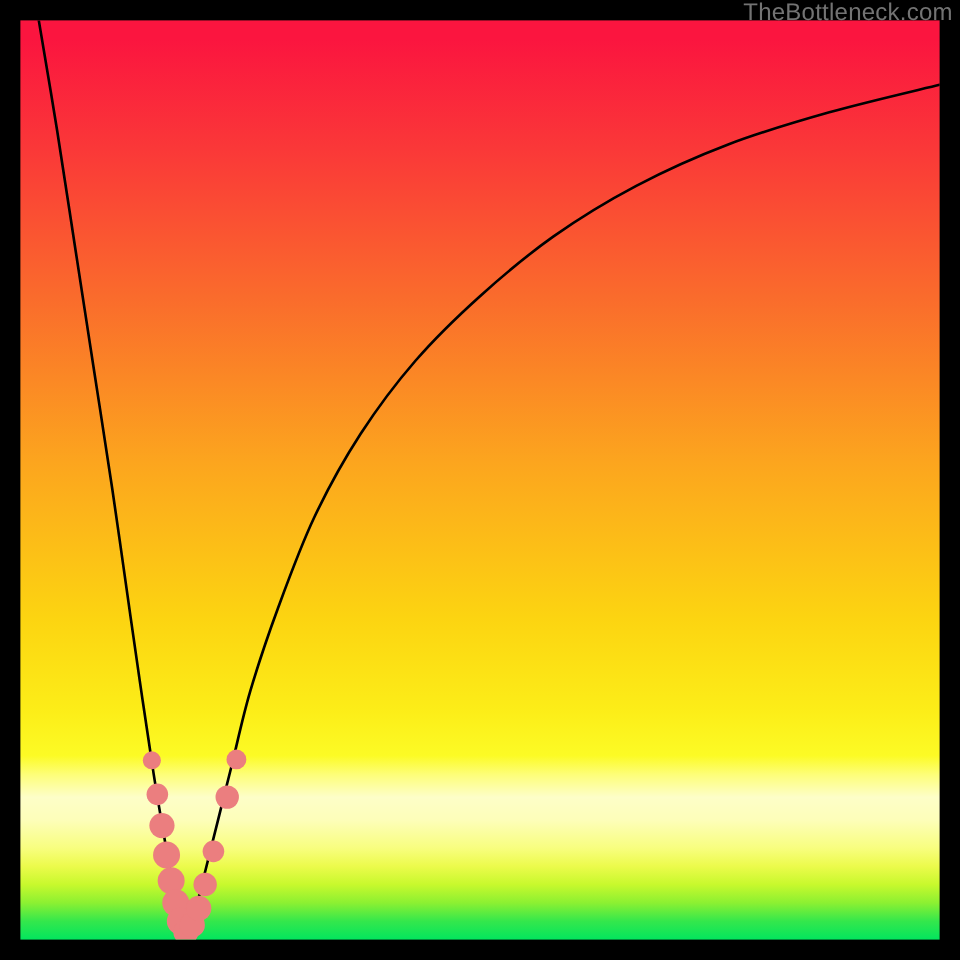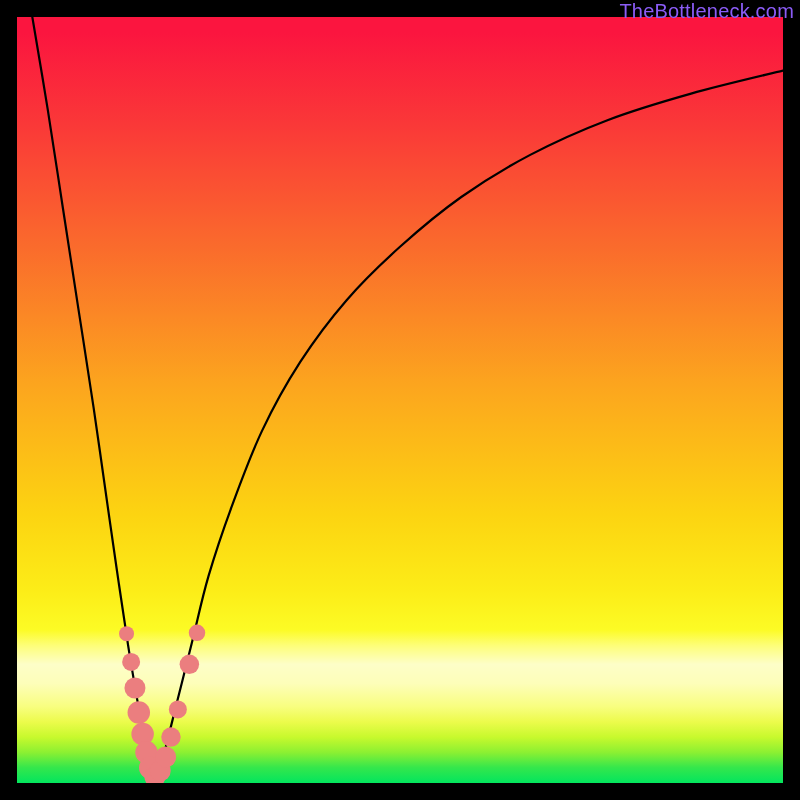--- a/index.html
+++ b/index.html
@@ -41,21 +41,21 @@
       #c8f92d 94%,
       #8cf032 96%,
       #34e74c 98%,
       #03e55e 100%
     );
   }
   .watermark {
     position: absolute;
     top: 0px;
     right: 6px;
-    color: #8b5cf6;
+    color: #737373;
     font-size: 20px;
     font-weight: 500;
     letter-spacing: 0.2px;
     z-index: 5;
     user-select: none;
   }
   svg.curve {
     position: absolute;
     left: 0;
     top: 0;

